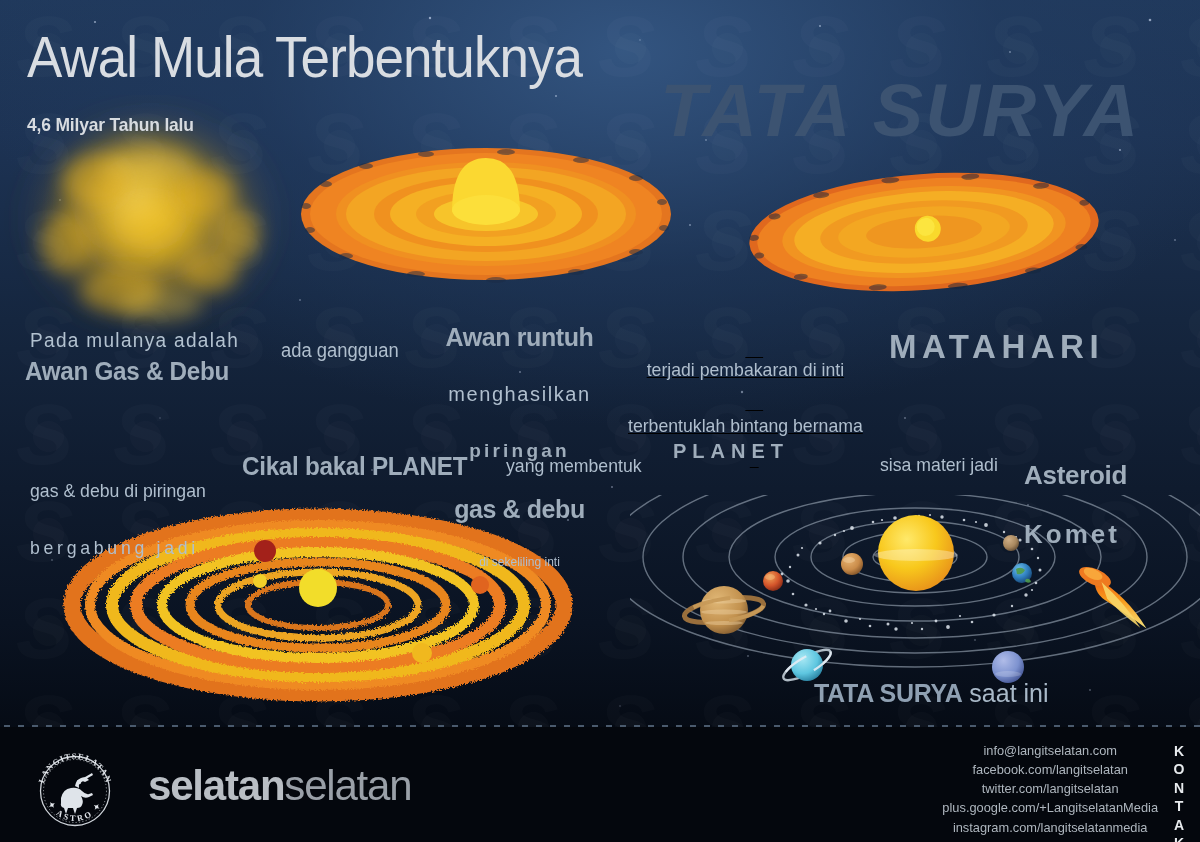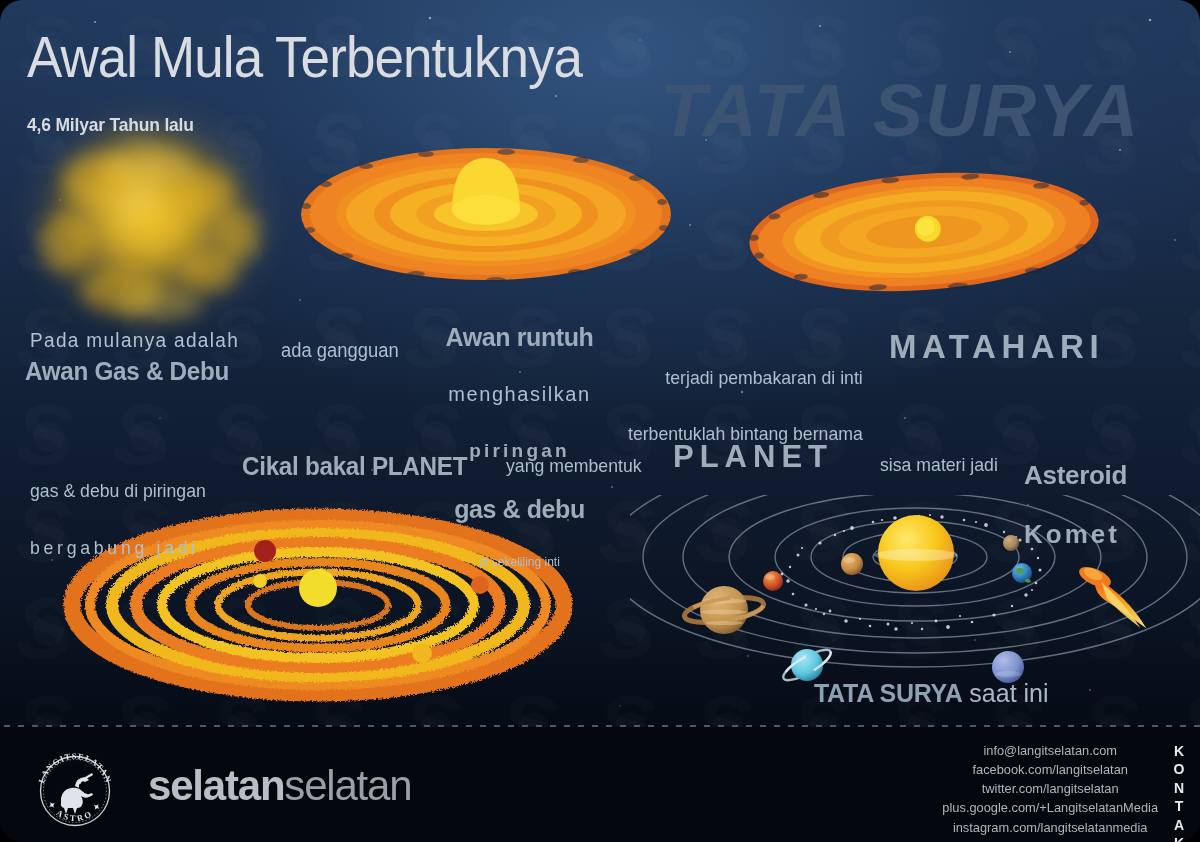--- a/index.html
+++ b/index.html
@@ -2,21 +2,20 @@
 <html><head>
 <meta charset="utf-8">
 <style>
   html,body{margin:0;padding:0;background:#000;}
   #stage{
     position:relative;width:1200px;height:842px;overflow:hidden;
     font-family:"Liberation Sans", sans-serif;
     background:
       radial-gradient(ellipse 900px 520px at 52% 6%, rgba(52,86,130,.95) 0%, rgba(34,60,97,.55) 42%, rgba(0,0,0,0) 72%),
       linear-gradient(180deg,#20395c 0%, #1d3354 16%, #15263f 38%, #0f1b2e 58%, #0a1322 74%, #050a13 88%, #02060c 100%);
-    border-radius: 22px;
   }
   
   #watermark{
     position:absolute;inset:0;opacity:.55;
     background-image:
       radial-gradient(circle at 50% 50%, rgba(255,255,255,.028) 0 22%, rgba(255,255,255,0) 23%);
     background-size:97px 97px;
     pointer-events:none;
   }
   #wm-letters{position:absolute;inset:0;pointer-events:none;opacity:.55;}
@@ -39,32 +38,32 @@
   #lbl-awangas{left:25px;top:358px;font-size:25px;font-weight:800;color:#9fadbb;letter-spacing:-.3px;transform:scaleX(.97);transform-origin:left top;}
   #lbl-gangguan{left:281px;top:340px;font-size:20px;color:#b0bfce;transform:scaleX(.92);transform-origin:left top;}
 
   #blk-awanruntuh{left:432px;top:290px;width:175px;text-align:center;}
   #blk-awanruntuh .l1{font-size:25px;font-weight:800;color:#9fadbb;letter-spacing:-.4px;}
   #blk-awanruntuh .l2{font-size:20px;color:#b0bfce;letter-spacing:1.6px;margin-top:1px;}
   #blk-awanruntuh .l3{font-size:19px;font-weight:800;color:#9fadbb;letter-spacing:3.2px;margin-top:2px;}
   #blk-awanruntuh .l4{font-size:25px;font-weight:800;color:#9fadbb;letter-spacing:-.4px;margin-top:1px;}
   #blk-awanruntuh .l5{font-size:12px;color:#b0bfce;margin-top:1px;}
 
-  #blk-terjadi{left:628px;top:334px;text-align:right;}
+  #blk-terjadi{left:628px;top:326px;text-align:center;text-decoration:underline;}
   #blk-terjadi .l1{font-size:19px;color:#b0bfce;transform:scaleX(.93);transform-origin:left top;}
   #blk-terjadi .l2{font-size:19px;color:#b0bfce;margin-top:3px;transform:scaleX(.93);transform-origin:left top;}
 
   #lbl-matahari{left:889px;top:330px;font-size:33px;font-weight:800;color:#9fadbb;letter-spacing:5.5px;}
 
   #blk-gasdebu{left:30px;top:447px;}
   #blk-gasdebu .l1{font-size:19px;color:#b0bfce;transform:scaleX(.93);transform-origin:left top;}
   #blk-gasdebu .l2{font-size:19px;color:#b0bfce;letter-spacing:4px;margin-top:4px;transform:scaleX(.93);transform-origin:left top;}
   #lbl-cikal{left:242px;top:453px;font-size:25px;font-weight:800;color:#9fadbb;letter-spacing:-.3px;transform:scaleX(.97);transform-origin:left top;}
   #lbl-yangmembentuk{left:506px;top:456px;font-size:19px;color:#b0bfce;transform:scaleX(.93);transform-origin:left top;}
-  #lbl-planet{left:673px;top:441px;font-size:31px;font-weight:800;color:#9fadbb;letter-spacing:6px;}
+  #lbl-planet{left:673px;top:441px;font-size:20px;font-weight:800;color:#9fadbb;letter-spacing:6px;}
   #lbl-sisamateri{left:880px;top:455px;font-size:19px;color:#b0bfce;transform:scaleX(.93);transform-origin:left top;}
   #blk-asteroid{left:1024px;top:428px;text-align:left;}
   #blk-asteroid .l1{font-size:26px;font-weight:800;color:#9fadbb;letter-spacing:-.3px;}
   #blk-asteroid .l2{font-size:26px;font-weight:800;color:#9fadbb;letter-spacing:3px;margin-top:-1px;}
 
   #lbl-tatasurya-now{left:814px;top:680px;font-size:25px;color:#9fb0c0;}
   #lbl-tatasurya-now b{font-weight:800;color:#8fa0b2;letter-spacing:-.3px;}
   #lbl-tatasurya-now span{font-weight:400;color:#a9b9c8;}
 
   

